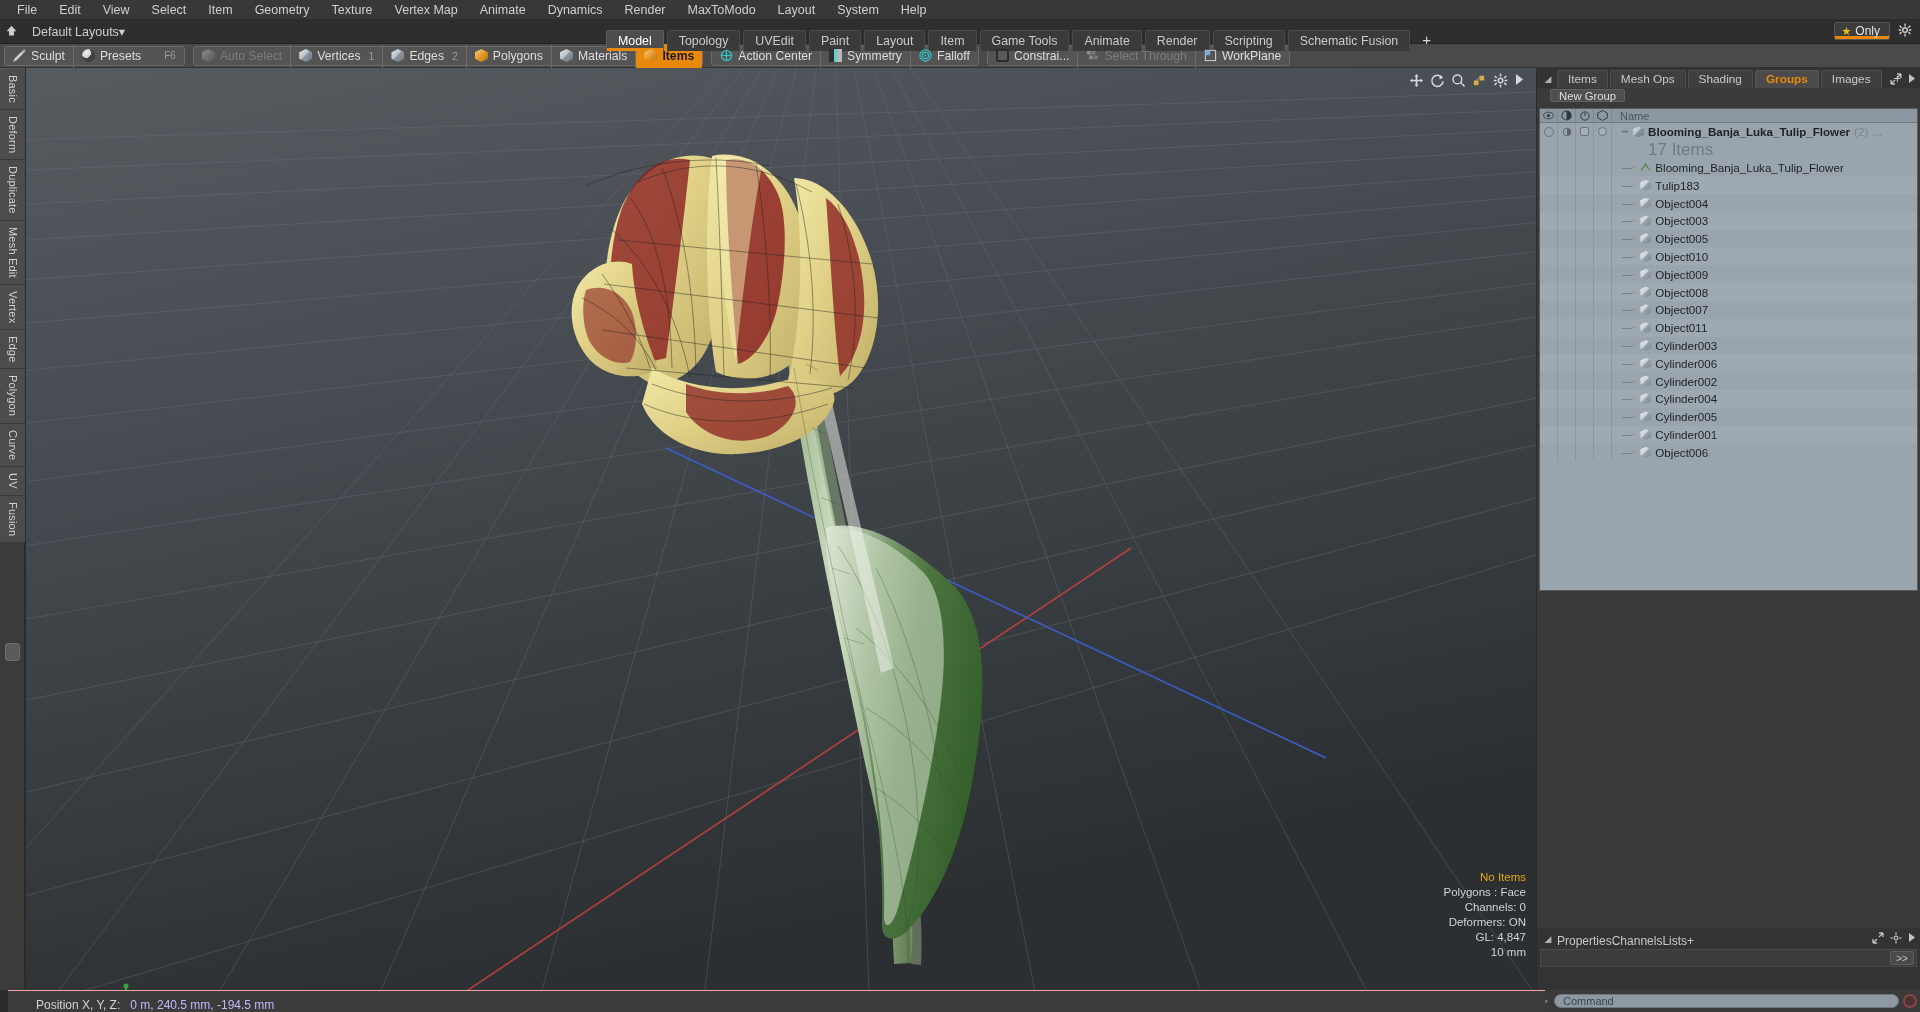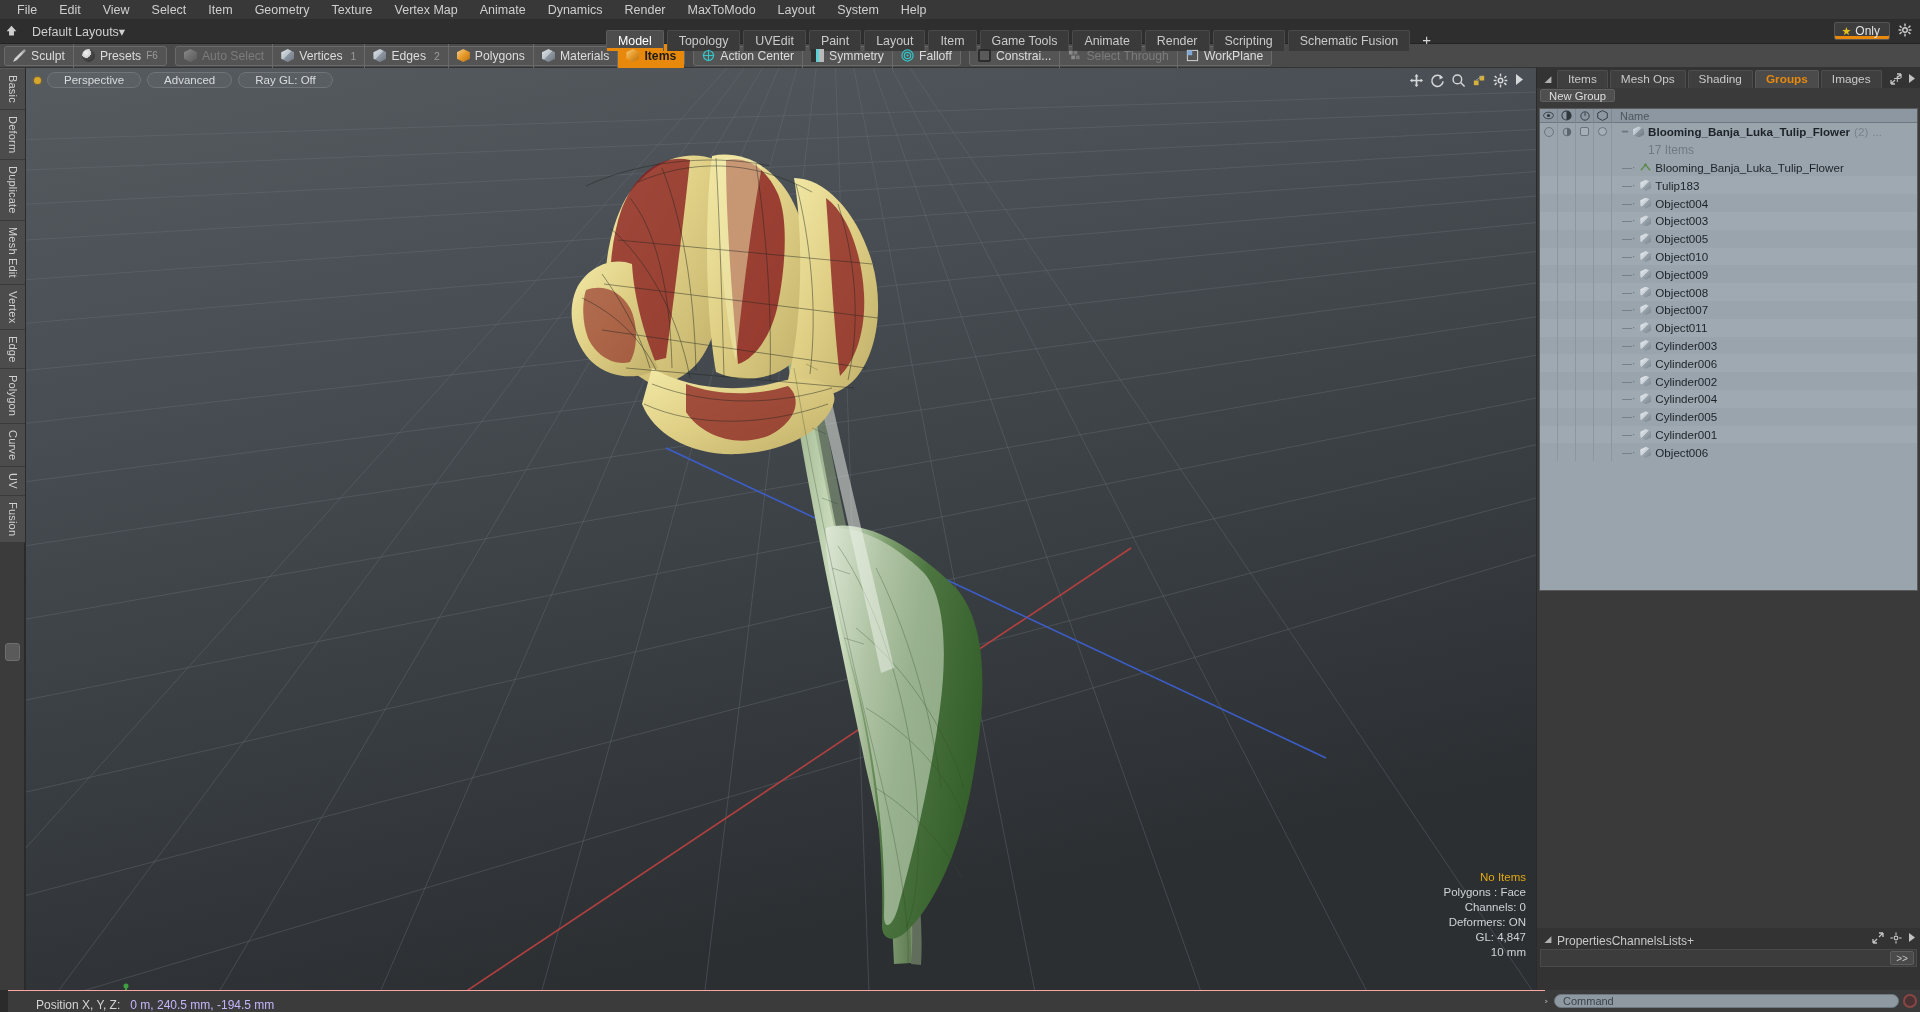--- a/index.html
+++ b/index.html
@@ -36,21 +36,21 @@
   #modebar{ height:24px; background:#4a4a4a; display:flex; align-items:center;
     padding:0 4px; gap:0px; border-bottom:1px solid #333; }
   .grp{ display:flex; align-items:center; background:#545454; border:1px solid #6a6a6a;
     border-radius:3px; height:20px; margin-right:8px; }
   .tb{ display:flex; align-items:center; height:26px; padding:0 8px; gap:5px;
     border-right:1px solid #6a6a6a; color:#dcdcdc; font-size:12.2px; white-space:nowrap;}
   .tb:last-child{ border-right:none; }
   .tb.sel{ background:#e8890c; color:#1c1c1c; font-weight:bold; border-radius:2px;}
   .tb.dis{ color:#7c7c7c; }
   .tb .num{ color:#9a9a9a; font-size:10.5px; margin-left:3px;}
-  .tb .key{ color:#9a9a9a; font-size:10px; margin-left:0;}
+  .tb .key{ color:#9a9a9a; font-size:10px; margin-left:18px;}
   .ico{ width:13px; height:13px; display:inline-block; position:relative; flex:none; }
 
   
   .ico.cube{ background:
      linear-gradient(135deg,#dfe4ea 0%,#b9c1c9 48%,#8f98a2 49%,#6e7780 100%);
      clip-path: polygon(50% 0%,100% 25%,100% 75%,50% 100%,0% 75%,0% 25%);}
   .ico.cube.orange{ background:linear-gradient(135deg,#f7d08a 0%,#e79a2a 49%,#b87112 100%);}
   .ico.cube.grey{ background:linear-gradient(135deg,#8d8d8d 0%,#707070 49%,#5a5a5a 100%);}
   .ico.pencil{ background:linear-gradient(45deg,#cfcfcf 60%,#8a8a8a 100%);
      clip-path: polygon(0% 100%, 14% 72%, 86% 0%, 100% 14%, 28% 86%);}
@@ -92,21 +92,21 @@
   
   #rightpanel{ position:absolute; left:1537px; top:0; width:383px; height:922px; background:#3a3a3a; }
   #rp-tabs{ height:20px; background:#333; display:flex; align-items:flex-end; padding-left:2px; position:relative;}
   #rp-tabs .arrowcol{ width:18px; color:#b0b0b0; font-size:9px; text-align:center; line-height:18px;}
   #rp-tabs .rtab{ height:18px; line-height:17px; padding:0 10px; font-size:11.8px; color:#c9c9c9;
      background:#3f3f3f; border:1px solid #4d4d4d; border-bottom:none; border-radius:2px 2px 0 0; margin-right:2px;}
   #rp-tabs .rtab.sel{ background:#4b4b4b; color:#e8890c; font-weight:bold; border-color:#5a5a5a;}
   #rp-tabs .rtab.plus{ background:transparent; border:none; color:#c9c9c9; font-size:13px;}
   #rp-tabs .rp-right{ position:absolute; right:4px; bottom:1px; display:flex; gap:6px; color:#c3c3c3; font-size:11px;}
 
-  #rp-sub{ height:15px; background:#3a3a3a; display:flex; align-items:center; padding-left:3px;}
+  #rp-sub{ height:15px; background:#3a3a3a; display:flex; align-items:center; padding-left:13px;}
   #newgroup{ height:13px; line-height:12px; font-size:11.3px; color:#dedede; background:#4f4f4f;
      border:1px solid #606060; border-radius:2px; padding:0 8px;}
 
   #rp-list{ position:absolute; left:2px; top:40px; width:379px; height:483px;
      background:#9aa4ad; border:1px solid #5a5a5a; overflow:hidden;}
   #listhdr{ height:14px; background:#8c97a1; display:flex; align-items:center;
      border-bottom:1px solid #6d7880; font-size:10.5px; color:#343c43;}
   .hcol{ width:18px; display:flex; align-items:center; justify-content:center;
      border-right:1px solid #7d878f; height:14px;}
   .hname{ padding-left:8px; color:#4d565d; font-size:11px;}
@@ -120,21 +120,21 @@
   .chkbox{ width:9px; height:9px; border:1px solid #69737b; border-radius:2px; background:rgba(255,255,255,.12);}
   .eyeico{ width:10px; height:10px; border-radius:50%; border:1.4px solid #6d767d;}
   .listcube{ width:11px; height:11px; display:inline-block;
      background:linear-gradient(135deg,#eef2f5 0%,#c6ced5 48%,#9aa4ac 49%,#7a848c 100%);
      clip-path: polygon(50% 0%,100% 25%,100% 75%,50% 100%,0% 75%,0% 25%); flex:none;}
   .listcube.sel{ background:linear-gradient(135deg,#dfe7ee 0%,#b4bfc8 48%,#8b959e 49%,#6d777f 100%);}
   .locator{ width:11px; height:11px; flex:none; position:relative;}
   .indent{ color:#6b757c; font-size:10px; margin-left:6px; margin-right:1px;}
   .bold{ font-weight:bold; }
   .dim{ color:#78838b; }
-  .subcount{ padding-left:36px; color:#6f7a82; font-size:12px; }
+  .subcount{ padding-left:36px; color:#6f7a82; font-size:17px; }
 
   #rp-bottom{ position:absolute; left:0; bottom:0; width:383px; height:62px; background:#333;}
   #rp-btabs{ height:20px; display:flex; align-items:flex-end; padding-left:2px; position:relative; background:#333;}
   #rp-btabs .arrowcol{ width:18px; color:#b0b0b0; font-size:9px; text-align:center; line-height:18px;}
   #rp-body{ position:absolute; left:3px; top:21px; right:3px; height:18px; background:#3c3c3c;
      border:1px solid #4a4a4a;}
   #gotobtn{ position:absolute; right:2px; top:1px; width:24px; height:14px; background:#4a4a4a;
      border:1px solid #5e5e5e; border-radius:2px; color:#c6c6c6; font-size:10px; text-align:center; line-height:13px;}
 
   #cmdbar{ position:absolute; left:0; bottom:0; width:383px; height:20px; background:#3a3a3a;
@@ -474,26 +474,20 @@
       <g>
         <path d="M 62 936 L 100 928 L 100 962 L 62 970 Z" fill="#8d9da8" opacity="0.55" stroke="#c9d2d8" stroke-width="1"></path>
         <line x1="100" y1="962" x2="100" y2="918" stroke="#3fa03f" stroke-width="2"></line>
         <line x1="100" y1="962" x2="62" y2="970" stroke="#3d5fd0" stroke-width="2"></line>
         <line x1="100" y1="962" x2="130" y2="974" stroke="#b94040" stroke-width="2"></line>
         <circle cx="130" cy="974" r="3" fill="#b94040"></circle>
         <circle cx="100" cy="918" r="2.5" fill="#3fa03f"></circle>
       </g>
     </svg>
 
-    <div id="vp-head">
-      <div class="vpdot"></div>
-      <div class="vpbtn">Perspective</div>
-      <div class="vpbtn">Advanced</div>
-      <div class="vpbtn">Ray GL: Off</div>
-    </div>
 
     <div id="vp-head-right">
       <span class="vico">
         <svg width="15" height="15" viewBox="0 0 16 16">
             <path d="M8 1 L10.2 3.6 H8.9 V7.1 H12.4 V5.8 L15 8 L12.4 10.2 V8.9 H8.9 V12.4 H10.2 L8 15 L5.8 12.4 H7.1 V8.9 H3.6 V10.2 L1 8 L3.6 5.8 V7.1 H7.1 V3.6 H5.8 Z" fill="#d5d8da"></path>
           </svg>
       </span>
       <span class="vico">
         <svg width="15" height="15" viewBox="0 0 16 16">
             <path d="M13 5 A6 6 0 1 0 14 9" stroke="#d5d8da" stroke-width="1.6" fill="none"></path>

